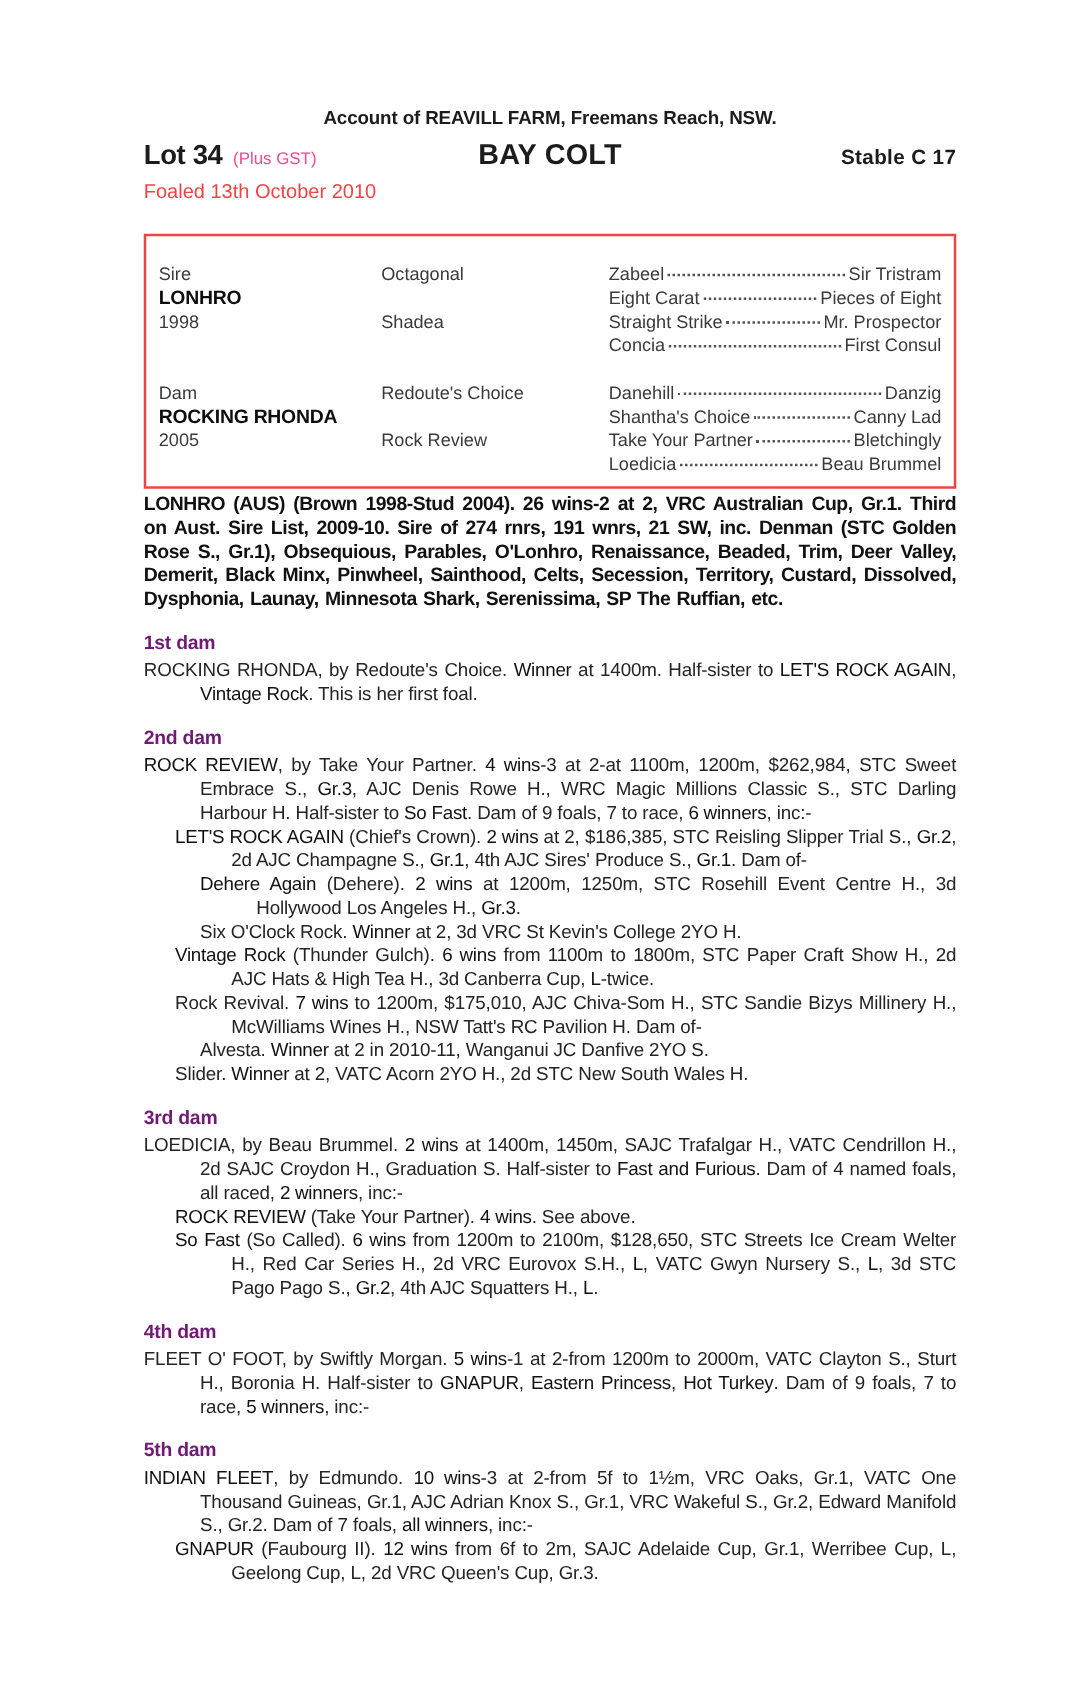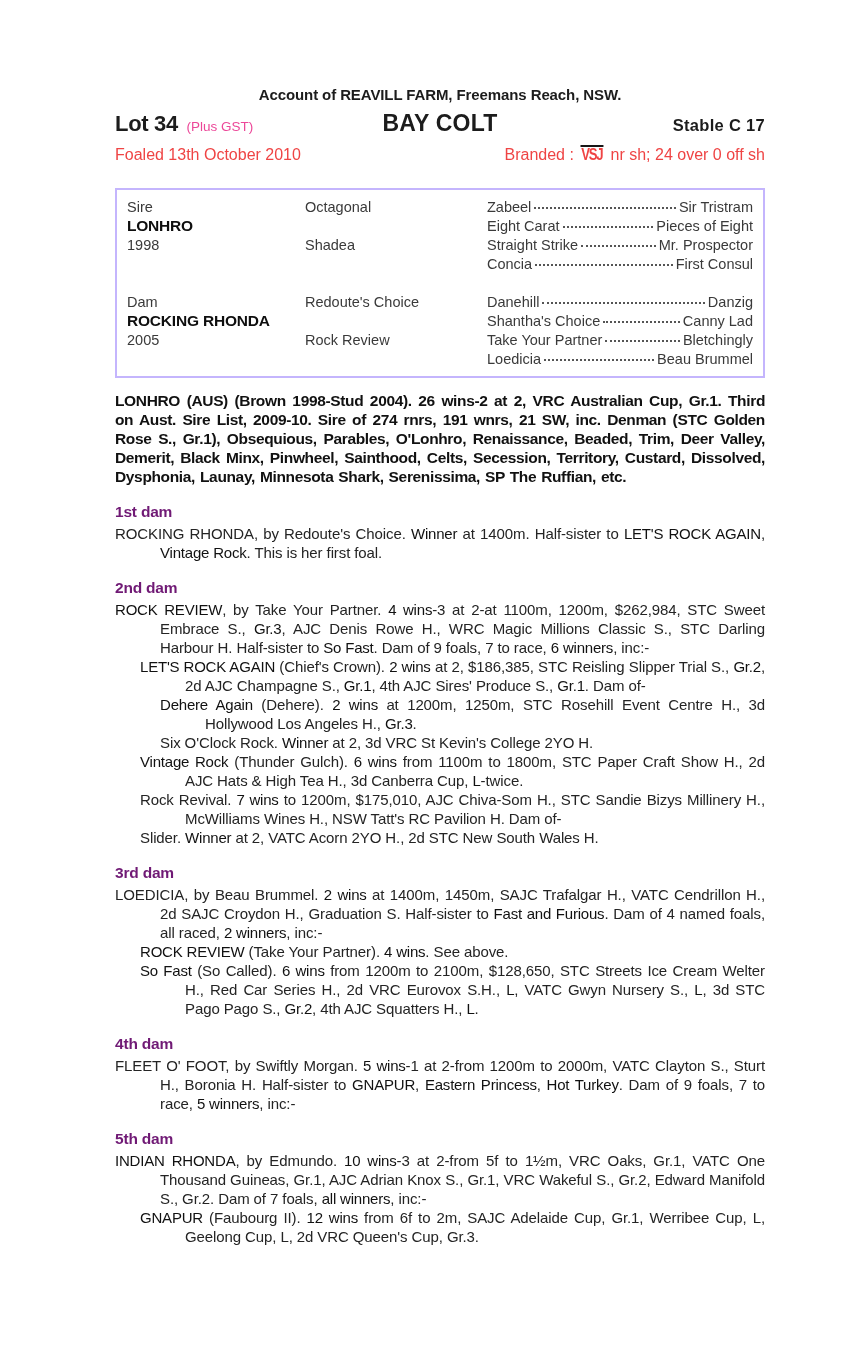--- a/index.html
+++ b/index.html
@@ -30,28 +30,28 @@
     font-size:16px;color:#ef4444;margin-bottom:24px;
   }
   .brand-mark{
     display:inline-block;font-weight:700;letter-spacing:-1.5px;
     border-top:2px solid #161616;line-height:1.02;padding:0 1px;
     transform:scaleX(0.82);transform-origin:center;font-size:16px;
   }
 
   
   .ped-table{
-    border:2px solid #c4b5fd;
-    padding:7px 10px 8px 10px;
+    border:2px solid #ef4444;
+    padding:21px 10px 8px 10px;
     display:grid;
     grid-template-columns:178px 182px 1fr;
     grid-auto-rows:19px;
     align-items:center;
     font-size:14.5px;color:#3a3a3a;
-    margin-bottom:13px;
+    margin-bottom:3px;
   }
   .pt-spacer{grid-column:1 / -1;height:9px;}
   .pt-c1,.pt-c2{white-space:nowrap;overflow:visible;}
   .pt-bold{font-weight:700;color:#0e0e0e;font-size:15.5px;letter-spacing:-0.2px;}
   .pt-c3{display:flex;align-items:baseline;white-space:nowrap;}
   .leader{flex:1 1 auto;position:relative;min-width:10px;}
   .leader::after{
     content:"";position:absolute;left:3px;right:3px;bottom:3px;
     border-bottom:2px dotted #555;
   }
@@ -88,23 +88,20 @@
     <div class="lot-left">
       <span class="lot-big">Lot 34</span>
       <span class="lot-gst">(Plus GST)</span>
     </div>
     <div class="colt-title">BAY COLT</div>
     <div class="stable">Stable C 17</div>
   </div>
 
   <div class="foaled-row">
     <div>Foaled 13th October 2010</div>
-    <div>
-      <span>Branded : </span><span class="brand-mark">VSJ</span><span> nr sh; 24 over 0 off sh</span>
-    </div>
   </div>
 
   <div class="ped-table">
     <div class="pt-c1">Sire</div>
     <div class="pt-c2">Octagonal</div>
     <div class="pt-c3">
         <span>Zabeel</span>
         <span class="leader"></span>
         <span>Sir Tristram</span>
       </div>
@@ -173,25 +170,26 @@
   <div id="sections">
       <div class="dam-header">1st dam</div>
       <div class="entry lvl0"><span>ROCKING RHONDA, by Redoute's Choice. </span><span class="b">Winner</span><span> at 1400m. Half-sister to </span><span class="b">LET'S ROCK AGAIN</span><span>, </span><span class="b">Vintage Rock</span><span>. This is her first foal.</span></div>
       <div class="dam-header">2nd dam</div>
       <div class="entry lvl0"><span class="b">ROCK REVIEW</span><span>, by Take Your Partner. </span><span class="b">4 wins</span><span>-3 at 2-at 1100m, 1200m, $262,984, STC Sweet Embrace S., </span><span class="b">Gr.3</span><span>, AJC Denis Rowe H., WRC Magic Millions Classic S., STC Darling Harbour H. Half-sister to </span><span class="b">So Fast</span><span>. Dam of 9 foals, 7 to race, </span><span class="b">6 winners</span><span>, inc:-</span></div>
       <div class="entry lvl1"><span class="b">LET'S ROCK AGAIN</span><span> (Chief's Crown). </span><span class="b">2 wins</span><span> at 2, $186,385, STC Reisling Slipper Trial S., </span><span class="b">Gr.2</span><span>, 2d AJC Champagne S., </span><span class="b">Gr.1</span><span>, 4th AJC Sires' Produce S., </span><span class="b">Gr.1</span><span>. Dam of-</span></div>
       <div class="entry lvl2"><span class="b">Dehere Again</span><span> (Dehere). </span><span class="b">2 wins</span><span> at 1200m, 1250m, STC Rosehill Event Centre H., 3d Hollywood Los Angeles H., </span><span class="b">Gr.3</span><span>.</span></div>
       <div class="entry lvl2"><span>Six O'Clock Rock. </span><span class="b">Winner</span><span> at 2, 3d VRC St Kevin's College 2YO H.</span></div>
       <div class="entry lvl1"><span class="b">Vintage Rock</span><span> (Thunder Gulch). </span><span class="b">6 wins</span><span> from 1100m to 1800m, STC Paper Craft Show H., 2d AJC Hats &amp; High Tea H., 3d Canberra Cup, </span><span class="b">L</span><span>-twice.</span></div>
       <div class="entry lvl1"><span>Rock Revival. </span><span class="b">7 wins</span><span> to 1200m, $175,010, AJC Chiva-Som H., STC Sandie Bizys Millinery H., McWilliams Wines H., NSW Tatt's RC Pavilion H. Dam of-</span></div>
+      <div class="entry lvl2"><span>Alvesta. </span><span class="b">Winner</span><span> at 2 in 2010-11, Wanganui JC Danfive 2YO S.</span></div>
       <div class="entry lvl1"><span>Slider. </span><span class="b">Winner</span><span> at 2, VATC Acorn 2YO H., 2d STC New South Wales H.</span></div>
       <div class="dam-header">3rd dam</div>
       <div class="entry lvl0"><span>LOEDICIA, by Beau Brummel. </span><span class="b">2 wins</span><span> at 1400m, 1450m, SAJC Trafalgar H., VATC Cendrillon H., 2d SAJC Croydon H., Graduation S. Half-sister to </span><span class="b">Fast and Furious</span><span>. Dam of 4 named foals, all raced, </span><span class="b">2 winners</span><span>, inc:-</span></div>
       <div class="entry lvl1"><span class="b">ROCK REVIEW</span><span> (Take Your Partner). </span><span class="b">4 wins</span><span>. See above.</span></div>
       <div class="entry lvl1"><span class="b">So Fast</span><span> (So Called). </span><span class="b">6 wins</span><span> from 1200m to 2100m, $128,650, STC Streets Ice Cream Welter H., Red Car Series H., 2d VRC Eurovox S.H., </span><span class="b">L</span><span>, VATC Gwyn Nursery S., </span><span class="b">L</span><span>, 3d STC Pago Pago S., </span><span class="b">Gr.2</span><span>, 4th AJC Squatters H., </span><span class="b">L</span><span>.</span></div>
       <div class="dam-header">4th dam</div>
       <div class="entry lvl0"><span>FLEET O' FOOT, by Swiftly Morgan. </span><span class="b">5 wins</span><span>-1 at 2-from 1200m to 2000m, VATC Clayton S., Sturt H., Boronia H. Half-sister to </span><span class="b">GNAPUR</span><span>, </span><span class="b">Eastern Princess</span><span>, </span><span class="b">Hot Turkey</span><span>. Dam of 9 foals, 7 to race, </span><span class="b">5 winners</span><span>, inc:-</span></div>
       <div class="dam-header">5th dam</div>
-      <div class="entry lvl0"><span class="b">INDIAN RHONDA</span><span>, by Edmundo. </span><span class="b">10 wins</span><span>-3 at 2-from 5f to 1½m, VRC Oaks, Gr.1, VATC One Thousand Guineas, Gr.1, AJC Adrian Knox S., Gr.1, VRC Wakeful S., Gr.2, Edward Manifold S., Gr.2. Dam of 7 foals, </span><span class="b">all winners</span><span>, inc:-</span></div>
+      <div class="entry lvl0"><span class="b">INDIAN FLEET</span><span>, by Edmundo. </span><span class="b">10 wins</span><span>-3 at 2-from 5f to 1½m, VRC Oaks, Gr.1, VATC One Thousand Guineas, Gr.1, AJC Adrian Knox S., Gr.1, VRC Wakeful S., Gr.2, Edward Manifold S., Gr.2. Dam of 7 foals, </span><span class="b">all winners</span><span>, inc:-</span></div>
       <div class="entry lvl1"><span class="b">GNAPUR</span><span> (Faubourg II). </span><span class="b">12 wins</span><span> from 6f to 2m, SAJC Adelaide Cup, Gr.1, Werribee Cup, L, Geelong Cup, L, 2d VRC Queen's Cup, Gr.3.</span></div>
     </div>
 
 </div>
 
 </body></html>

